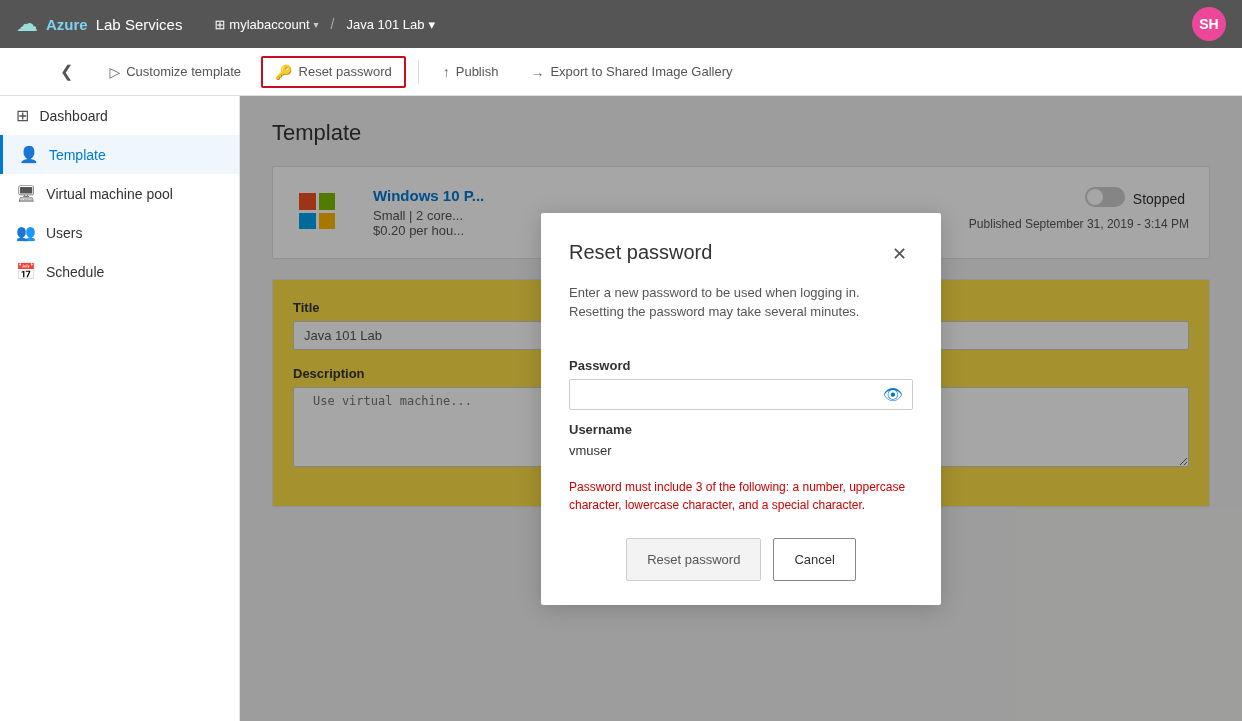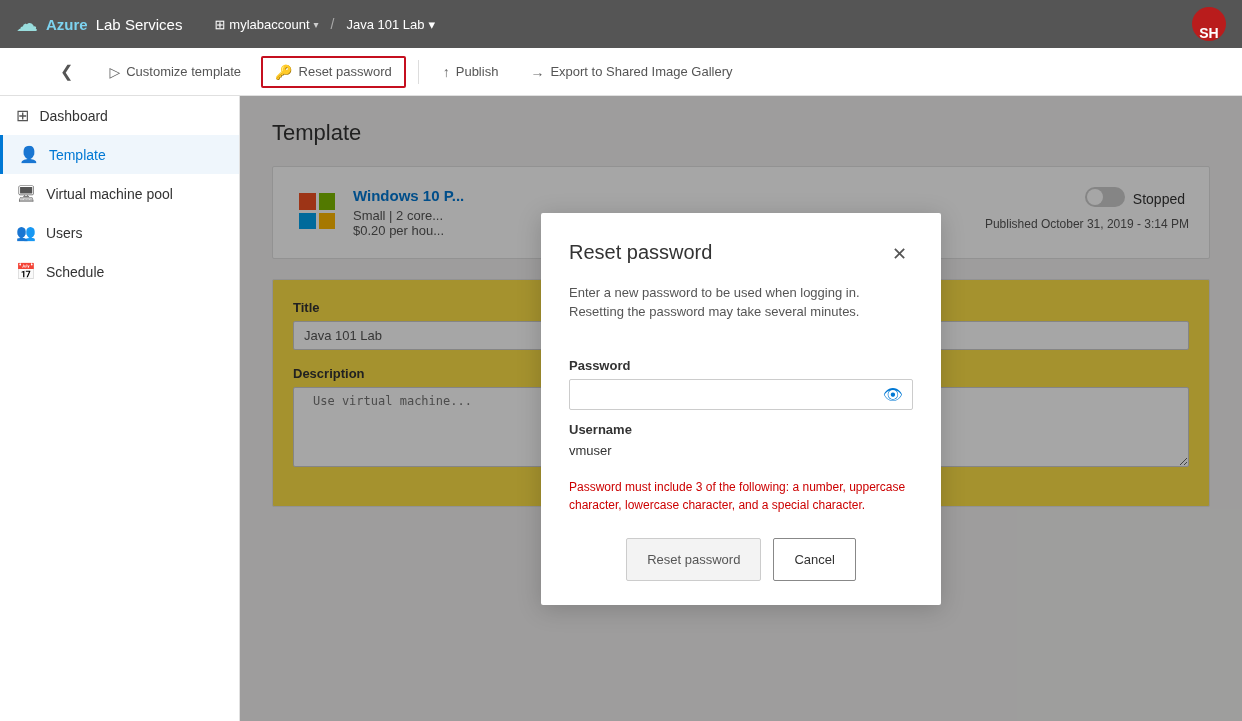--- a/index.html
+++ b/index.html
@@ -14,21 +14,21 @@
     .topnav-logo .cloud-icon { color: #9dd; font-size: 22px; }
     .topnav-logo .brand-azure { font-weight: 600; color: #7dd3f0; }
     .topnav-logo .brand-rest { color: #fff; font-weight: 300; }
     .topnav-sep { color: #aaa; margin: 0 4px; }
     .topnav-account { display: flex; align-items: center; gap: 4px; cursor: pointer; font-size: 13px; }
     .topnav-account .chevron { font-size: 10px; color: #ccc; }
     .topnav-slash { color: #aaa; }
     .topnav-lab { display: flex; align-items: center; gap: 4px; cursor: pointer; font-size: 13px; }
     .topnav-avatar {
       margin-left: auto; width: 34px; height: 34px; border-radius: 50%;
-      background: #b91c1c; color: #fff; display: flex; align-items: flex-end;
+      background: #ec4899; color: #fff; display: flex; align-items: center;
       justify-content: center; font-weight: 600; font-size: 14px;
     }
 
     
     .toolbar {
       background: #fff; height: 48px; display: flex; align-items: center;
       padding: 0 16px 0 60px; border-bottom: 1px solid #e0e0e0; gap: 8px;
     }
     .toolbar-btn {
       display: flex; align-items: center; gap: 6px; padding: 6px 12px;
@@ -54,21 +54,21 @@
     .sidebar-item.active { background: #eff6fc; color: #0078d4; border-left: 3px solid #0078d4; }
     .sidebar-item .sidebar-icon { font-size: 16px; color: #555; }
     .sidebar-item.active .sidebar-icon { color: #0078d4; }
 
     
     .main-content { flex: 1; padding: 24px 32px; overflow-y: auto; position: relative; }
     .page-title { font-size: 22px; font-weight: 300; color: #333; margin-bottom: 20px; }
 
     .template-card {
       background: #fff; border: 1px solid #e0e0e0; border-radius: 2px; padding: 20px;
-      display: flex; align-items: flex-start; gap: 12px; margin-bottom: 20px;
+      display: flex; align-items: flex-start; gap: 32px; margin-bottom: 20px;
       position: relative;
     }
     .vm-icon { width: 48px; height: 48px; display: flex; align-items: center; justify-content: center; }
     .vm-info { flex: 1; }
     .vm-name { font-weight: 600; font-size: 15px; color: #0078d4; }
     .vm-specs { color: #555; font-size: 13px; margin-top: 4px; }
     .vm-price { color: #555; font-size: 13px; }
     .vm-status { position: absolute; right: 24px; top: 20px; display: flex; align-items: flex-end; gap: 8px; }
     .toggle-off { width: 40px; height: 20px; background: #ccc; border-radius: 10px; position: relative; }
     .toggle-off::after { content: ''; position: absolute; left: 2px; top: 2px; width: 16px; height: 16px; background: #fff; border-radius: 50%; }
@@ -217,21 +217,21 @@
       </div>
       <div class="vm-info">
         <div class="vm-name">Windows 10 P...</div>
         <div class="vm-specs">Small | 2 core...</div>
         <div class="vm-price">$0.20 per hou...</div>
       </div>
       <div class="vm-status">
         <div class="toggle-off"></div>
         <span>Stopped</span>
       </div>
-      <div class="vm-publish-date">Published October 31, 2019 - 3:14 PM</div>
+      <div class="vm-publish-date">Published September 31, 2019 - 3:14 PM</div>
     </div>
 
     <div class="form-section">
       <div class="form-group">
         <div class="form-label">Title</div>
         <input class="form-input" type="text" value="Java 101 Lab" style="">
       </div>
       <div class="form-group">
         <div class="form-label">Description</div>
         <textarea class="form-textarea" placeholder="Use virtual machine..." style=""></textarea>

